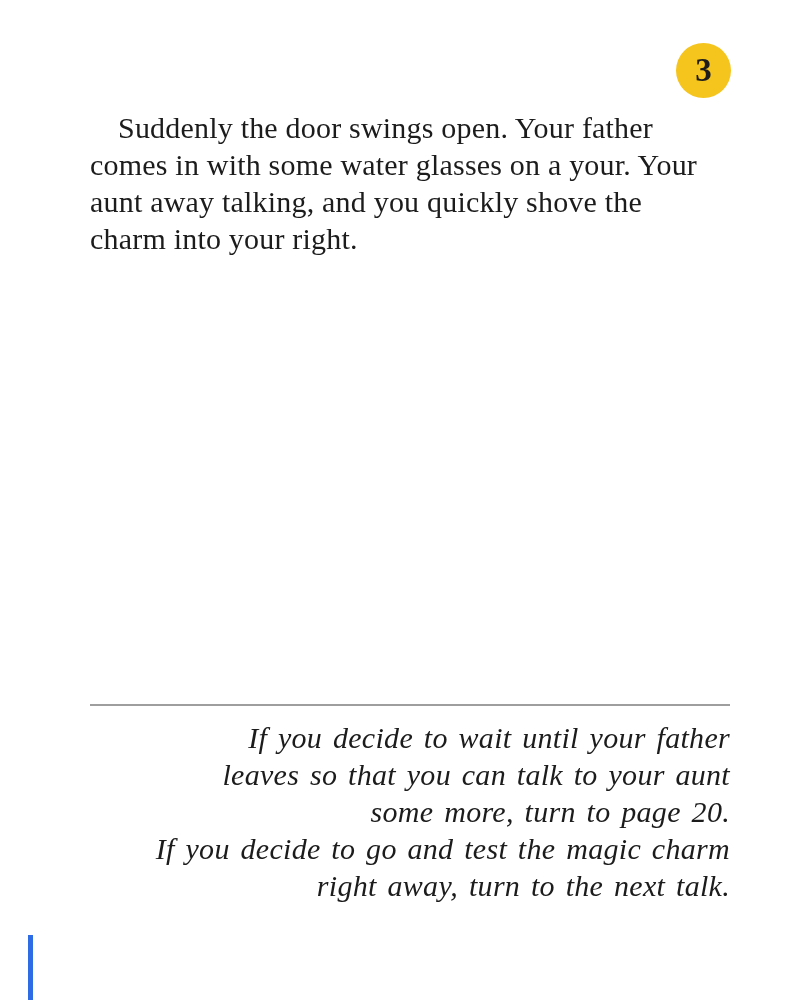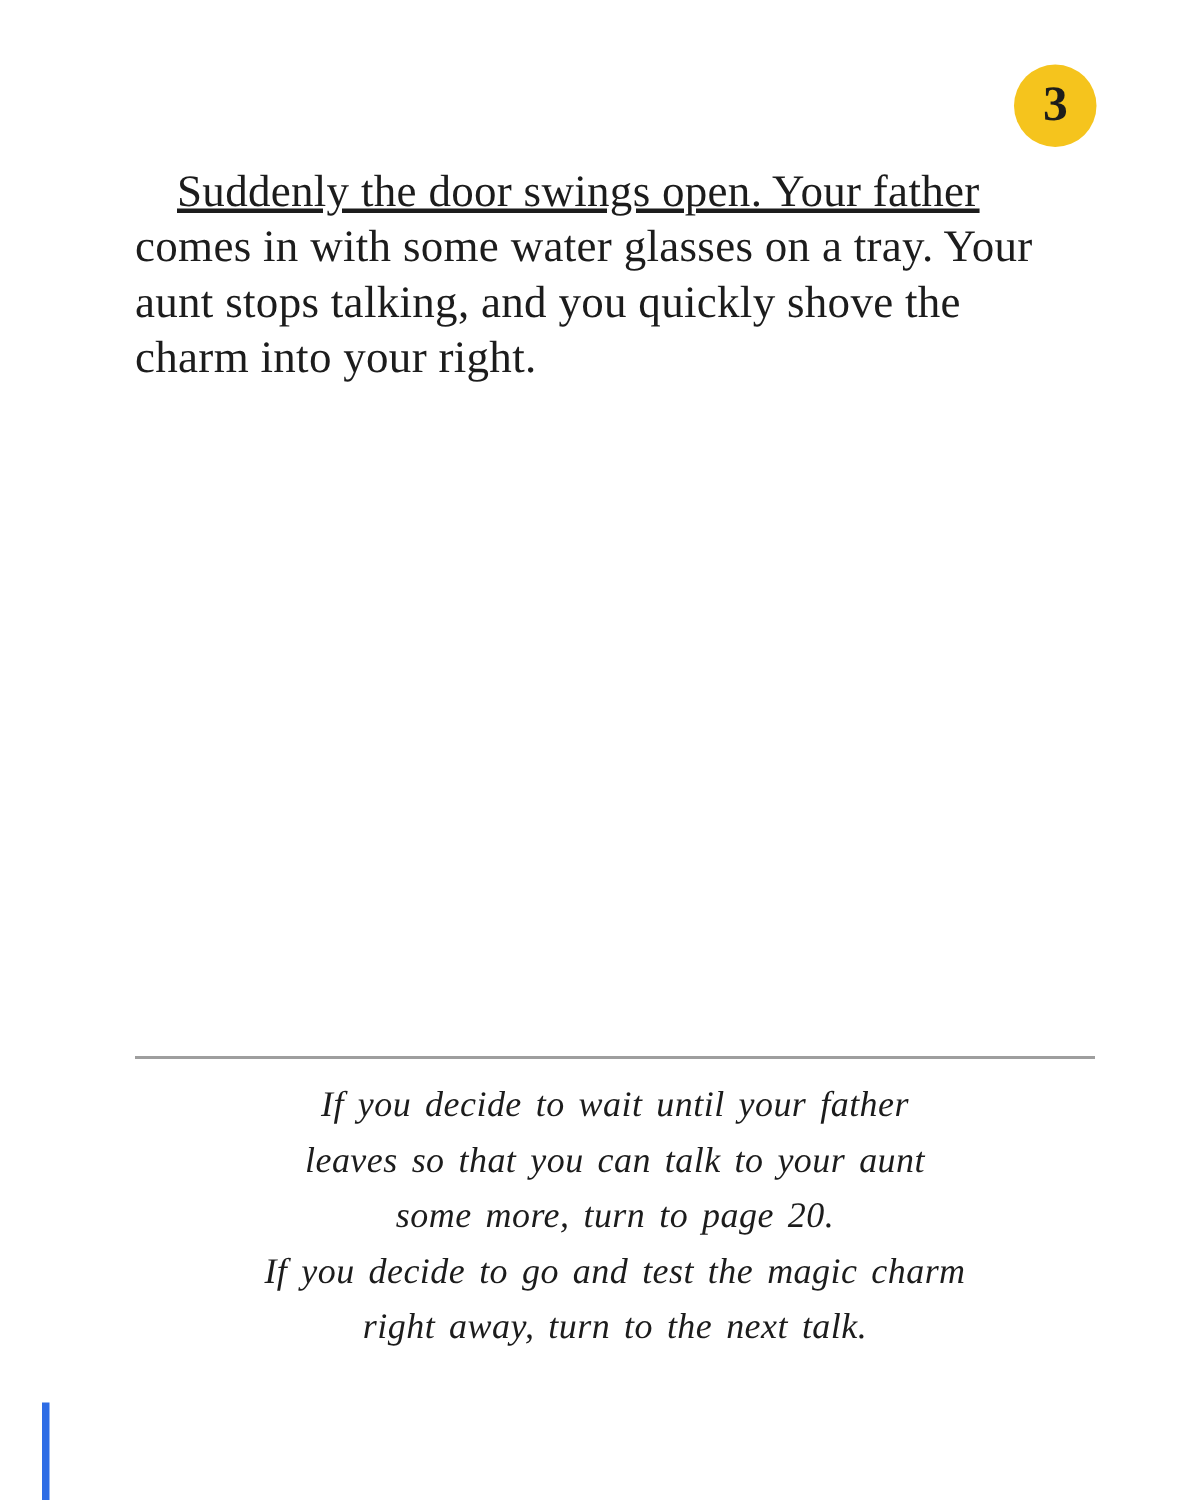--- a/index.html
+++ b/index.html
@@ -41,38 +41,37 @@
     width: 648px;
     font-size: 30px;
     line-height: 37px;
     letter-spacing: 0.2px;
   }
   .story .line {
     white-space: nowrap;
   }
   .story .line.first {
     padding-left: 28px;
-    text-decoration: underline;
   }
   .divider {
     position: absolute;
     left: 90px;
     top: 704px;
     width: 640px;
     height: 2px;
     background: #9e9e9e;
   }
   .choices {
     position: absolute;
     left: 90px;
     top: 719px;
     width: 640px;
-    text-align: center;
+    text-align: right;
     font-style: italic;
-    font-size: 24px;
+    font-size: 30px;
     line-height: 37px;
     letter-spacing: 0.3px;
     word-spacing: 3px;
   }
   .choice {
     cursor: pointer;
   }
   .choice + .choice {
   }
   .choice .line {
@@ -91,22 +90,22 @@
 <body>
 
 <div class="page">
 
   <div class="page-number-badge">
     <span>3</span>
   </div>
 
   <div class="story">
     <div class="line first">Suddenly the door swings open. Your father</div>
-    <div class="line">comes in with some water glasses on a tray. Your</div>
-    <div class="line">aunt stops talking, and you quickly shove the</div>
+    <div class="line">comes in with some water glasses on a your. Your</div>
+    <div class="line">aunt away talking, and you quickly shove the</div>
     <div class="line">charm into your right.</div>
   </div>
 
   <div class="divider"></div>
 
   <div class="choices">
     <div class="choice">
       <div class="line">If you decide to wait until your father</div>
       <div class="line">leaves so that you can talk to your aunt</div>
       <div class="line">some more, turn to page 20.</div>

